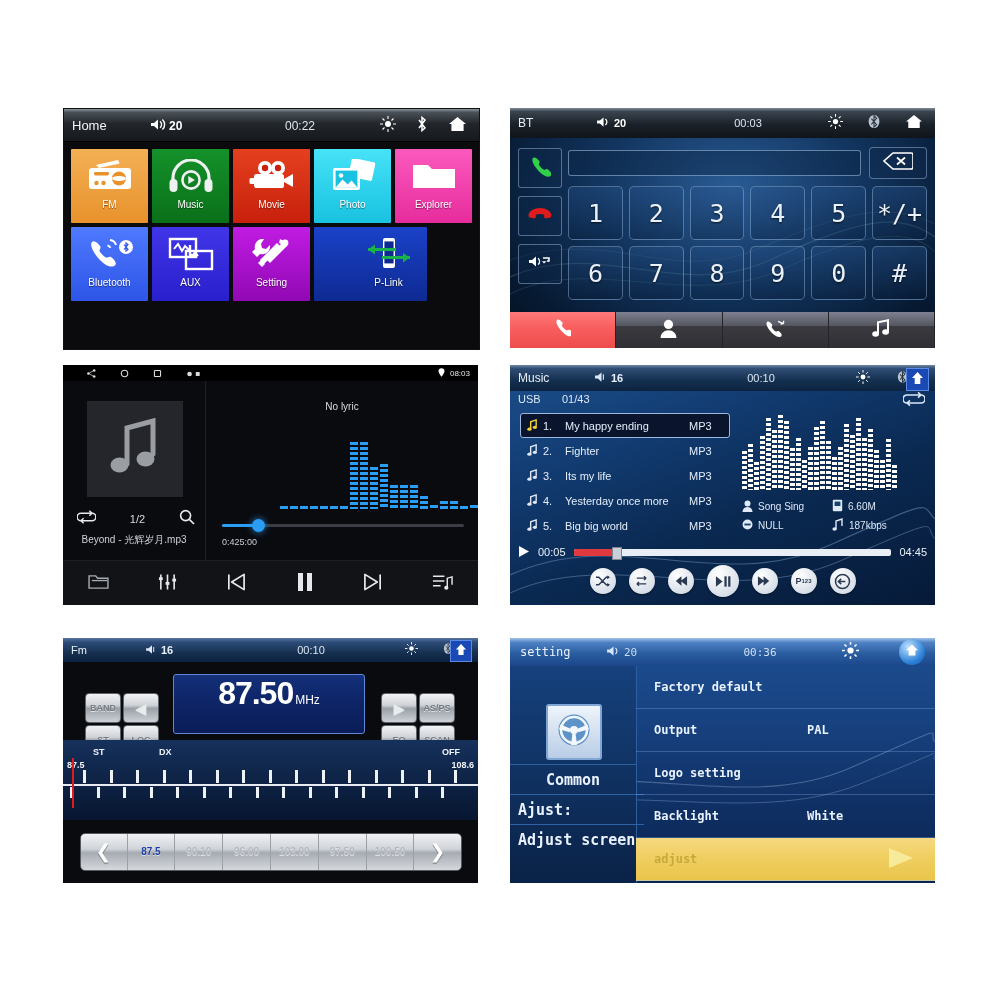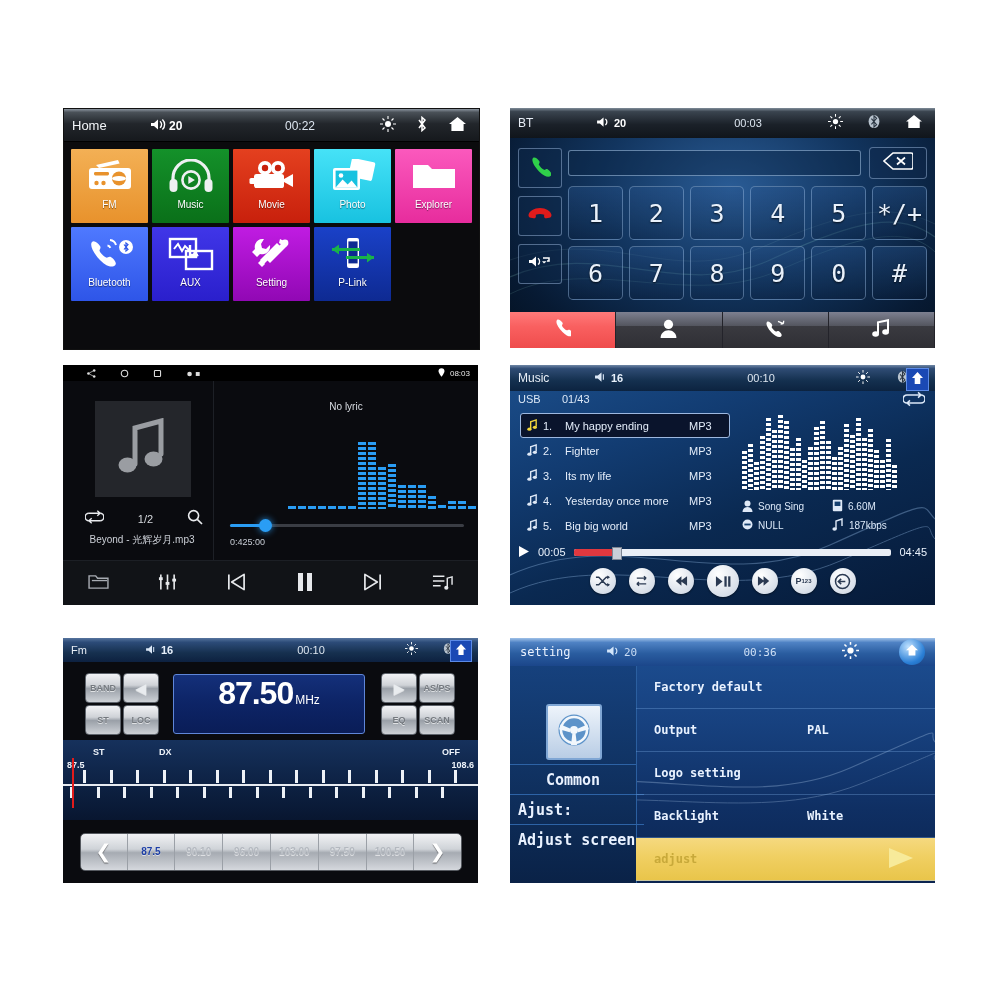--- a/index.html
+++ b/index.html
@@ -60,21 +60,21 @@
       border-right:1px solid #23232a;}
   .bt-tab.active{background:linear-gradient(180deg,#ff7a7a 0%,#f96060 40%,#ef4c4c 100%);}
 
   
   #p-apl{left:63px;top:365px;width:415px;height:240px;background:#0a0b0f;}
   .apl-sb{position:absolute;left:0;top:0;width:100%;height:16px;background:#000;
       display:flex;align-items:center;padding:0 8px;box-sizing:border-box;}
   .apl-sb .navs{display:flex;align-items:center;gap:24px;margin-left:16px;}
   .apl-sb .tr{margin-left:auto;display:flex;align-items:center;gap:5px;color:#e7e7e7;font-size:8px;}
   .apl-body{position:absolute;left:0;top:16px;width:100%;height:180px;display:flex;}
-  .apl-left{width:142px;position:relative;border-right:1px solid #1d2026;margin-left:8px;}
+  .apl-left{width:142px;position:relative;border-right:1px solid #1d2026;}
   .albumart{position:absolute;left:24px;top:20px;width:96px;height:96px;background:#24262b;
       display:flex;align-items:center;justify-content:center;}
   .apl-ctlrow{position:absolute;left:14px;top:128px;width:118px;display:flex;align-items:center;justify-content:space-between;}
   .apl-ctlrow .pg{color:#d6d9de;font-size:11px;}
   .apl-track{position:absolute;left:0;top:152px;width:142px;text-align:center;color:#cdd1d8;font-size:10px;}
   .apl-right{flex:1;position:relative;}
   .nolyric{position:absolute;left:0;top:20px;width:100%;text-align:center;color:#d9dde3;font-size:10px;}
   .eq{position:absolute;left:74px;bottom:52px;display:flex;align-items:flex-end;gap:2px;height:70px;}
   .eqbar{width:8px;background:
      repeating-linear-gradient(180deg,#2a9df4 0px,#2a9df4 3px,transparent 3px,transparent 5px);}
@@ -130,21 +130,21 @@
   #p-fm .sbar{height:24px;background:linear-gradient(180deg,#56749e 0%,#2c4b78 18%,#16304f 62%,#0d2140 100%);
       padding:0 8px;box-sizing:border-box;}
   #p-fm .sbar .title{flex:0 0 74px;font-size:11px;}
   #p-fm .sbar .vol{flex:0 0 72px;font-size:11px;}
   #p-fm .sbar .clock{flex:1;text-align:center;font-size:11px;}
   #p-fm .sbar .right{flex:0 0 auto;display:flex;align-items:center;gap:24px;}
   .fm-top{position:absolute;left:0;top:24px;width:100%;height:78px;background:#0a0b0f;}
   .sbtn{position:absolute;width:34px;height:28px;border-radius:4px;
       background:linear-gradient(180deg,#f2f3f5 0%,#cfd2d7 40%,#9aa0a8 52%,#cdd1d6 100%);
       border:1px solid #5e646c;display:flex;align-items:center;justify-content:center;
-      font-size:9px;color:#74797f;text-shadow:0 1px 0 rgba(255,255,255,.65);font-weight:bold;}
+      font-size:9px;color:#74797f;text-shadow:0 1px 0 rgba(255,255,255,.65);font-weight:bold;margin-top:20px;}
   .freqbox{position:absolute;left:110px;top:12px;width:190px;height:58px;
       background:linear-gradient(180deg,#14307a 0%,#0d2466 48%,#0a1d57 100%);
       border:1px solid #5f86d8;border-radius:3px;display:flex;align-items:baseline;justify-content:center;gap:2px;}
   .freqbox .v{font-size:32px;color:#fff;font-weight:bold;letter-spacing:-1px;}
   .freqbox .u{font-size:12px;color:#fff;}
   .fm-scale{position:absolute;left:0;top:102px;width:100%;height:80px;
       background:linear-gradient(180deg,#16315c 0%,#0f2549 42%,#081630 100%);}
   .fm-scale .lab{position:absolute;color:#eef3fa;font-size:9px;font-weight:bold;}
   .ruler{position:absolute;left:0;top:44px;width:100%;height:2px;background:#e7ebf1;}
   .tickrow{position:absolute;left:0;width:100%;height:14px;}
@@ -326,21 +326,21 @@
           <path d="M40 30l-18-18 4-4 18 18z" fill="#fff" opacity="0"></path>
           <path d="M26 4l4 4-17 17-4-4z" fill="#fff" transform="translate(1,2)"></path>
           <path d="M30 2l6 3-2 4-5-3z" fill="#fff"></path>
                 <path d="M8 26l4 4 3-3-4-4z" fill="#fff"></path>
           <path d="M16 22L33 5l4 4-17 17z" fill="#fff"></path>
                 <circle cx="35" cy="6" r="3.4" fill="#fff"></circle>
               </svg>
         </span>
         <span class="lbl">Setting</span>
       </div>
-      <div class="tile" style="background:linear-gradient(180deg,#1a41c8,#0e2a92);">
+      <div class="tile" style="background:linear-gradient(180deg,#1a41c8,#0e2a92);padding-left:36px;">
         <span class="glyph">
           <svg width="46" height="34" viewBox="0 0 46 34">
                 <rect x="17" y="1" width="12" height="30" rx="2" fill="#fff"></rect>
           <rect x="18.4" y="4.4" width="9.2" height="22" fill="#0e2a92"></rect>
           <path d="M2 11h28v3H2z" fill="#19b24a"></path>
                 <path d="M9 7.5L2 12.5l7 5z" fill="#19b24a"></path>
           <path d="M16 19h28v3H16z" fill="#19b24a"></path>
                 <path d="M37 16l7 4.5-7 5z" fill="#19b24a"></path>
               </svg>
         </span>

